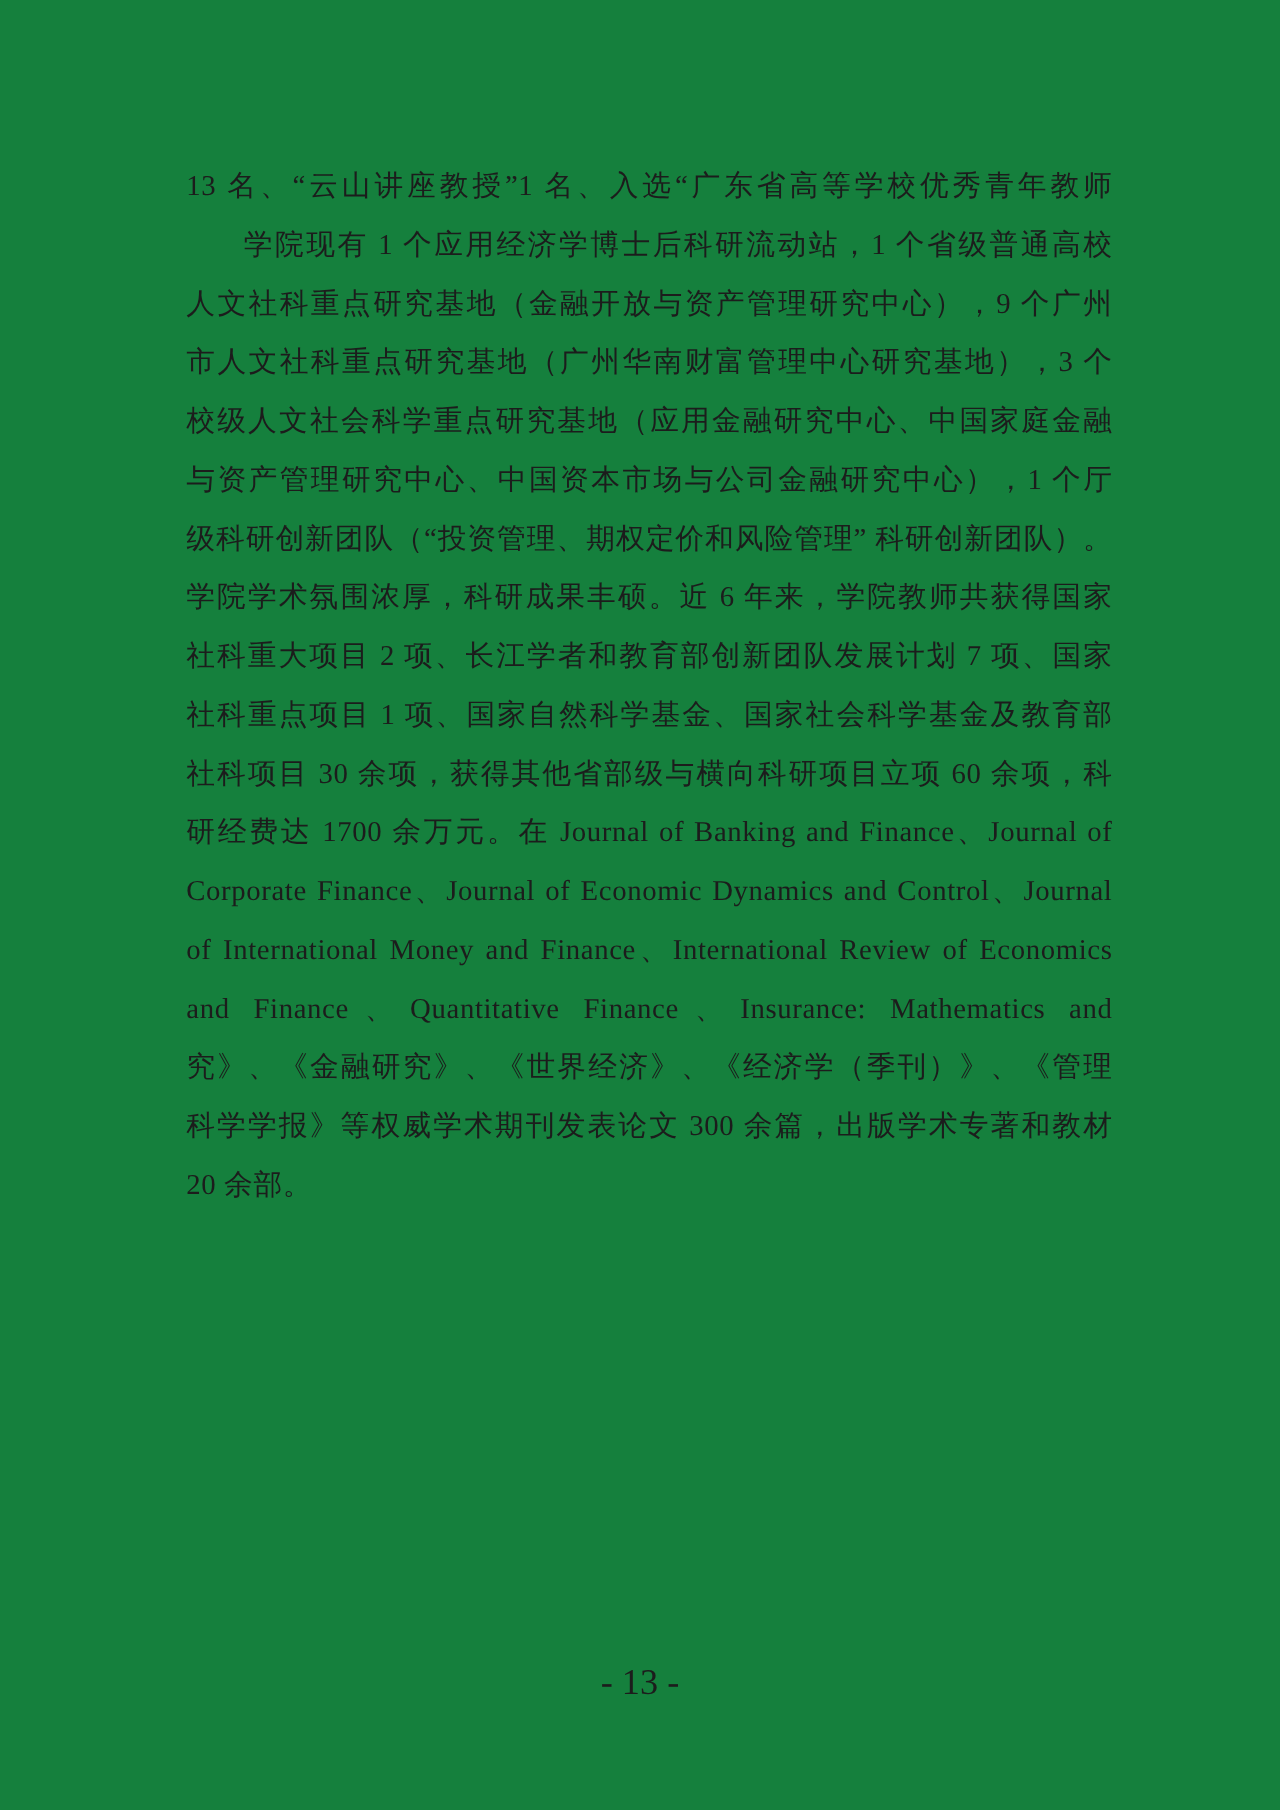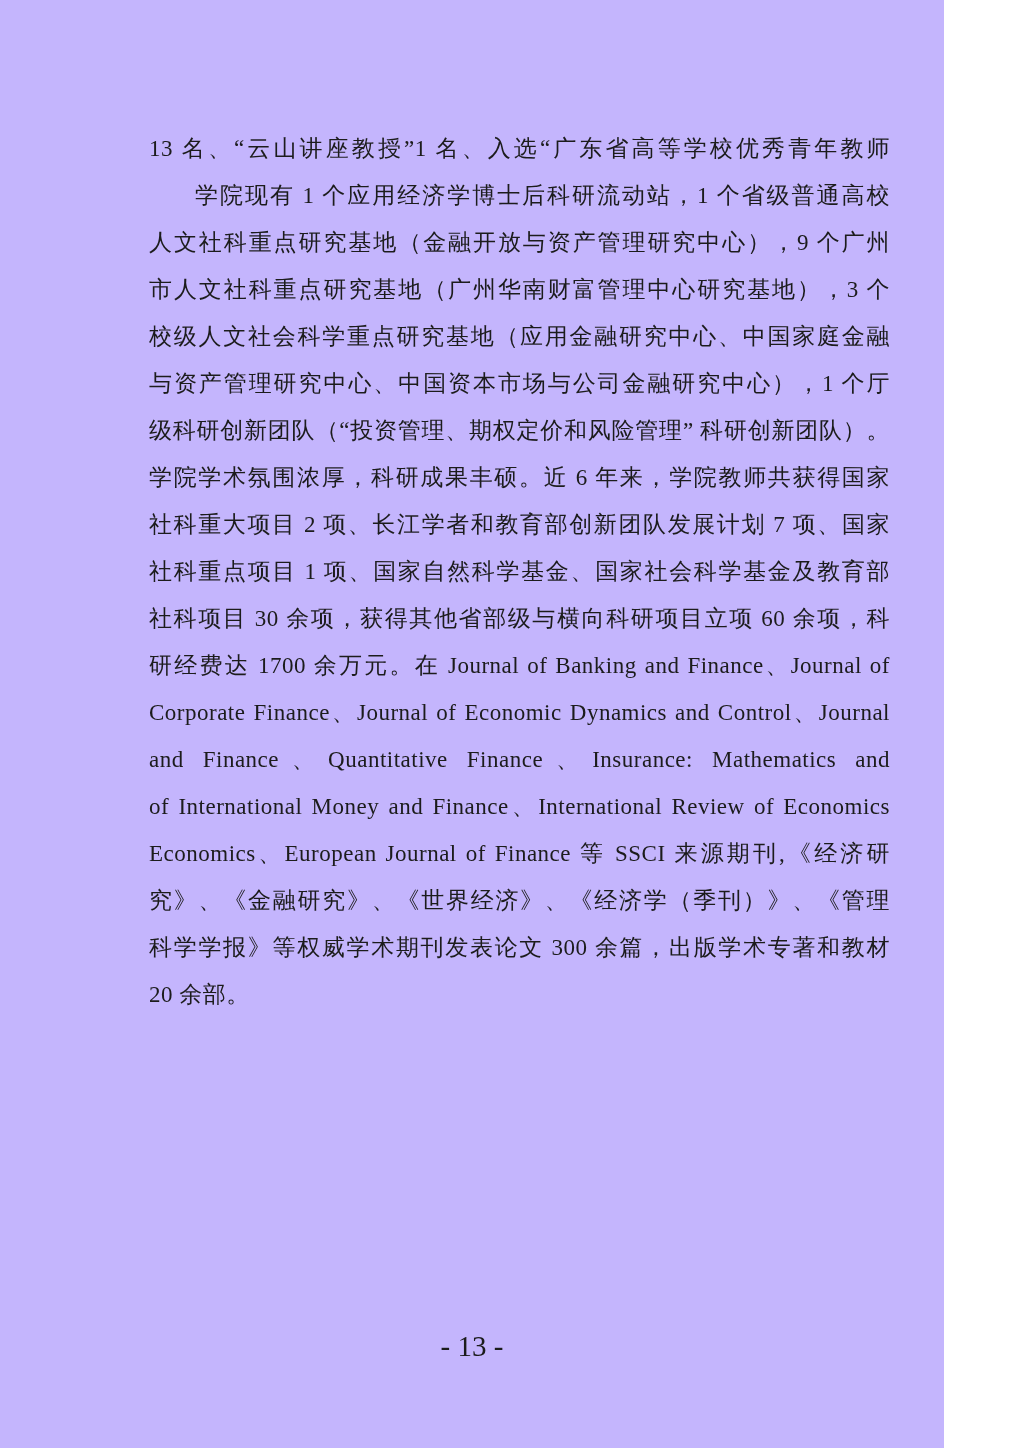--- a/index.html
+++ b/index.html
@@ -2,23 +2,23 @@
 <html><head>
 <meta charset="utf-8">
 <style>
   html, body {
     margin: 0;
     padding: 0;
     background: #ffffff;
   }
   .page {
     position: relative;
-    width: 944px;
+    width: 1024px;
     height: 1448px;
-    background: #c4b5fd;
+    background: #15803d;
     overflow: hidden;
     font-family: "Liberation Serif", "DejaVu Serif", serif;
     color: #1c1c1c;
   }
   .doc-body {
     position: absolute;
     left: 149px;
     top: 125px;
     width: 741px;
   }
@@ -62,21 +62,20 @@
       <div class="line"><span>市人文社科重点研究基地（广州华南财富管理中心研究基地），3 个</span></div>
       <div class="line"><span>校级人文社会科学重点研究基地（应用金融研究中心、中国家庭金融</span></div>
       <div class="line"><span>与资产管理研究中心、中国资本市场与公司金融研究中心），1 个厅</span></div>
       <div class="line"><span>级科研创新团队（“投资管理、期权定价和风险管理” 科研创新团队）。</span></div>
       <div class="line"><span>学院学术氛围浓厚，科研成果丰硕。近 6 年来，学院教师共获得国家</span></div>
       <div class="line"><span>社科重大项目 2 项、长江学者和教育部创新团队发展计划 7 项、国家</span></div>
       <div class="line"><span>社科重点项目 1 项、国家自然科学基金、国家社会科学基金及教育部</span></div>
       <div class="line"><span>社科项目 30 余项，获得其他省部级与横向科研项目立项 60 余项，科</span></div>
       <div class="line"><span>研经费达 1700 余万元。在 </span><span class="en-italic">Journal of Banking and Finance</span><span>、</span><span class="en-italic">Journal of</span></div>
       <div class="line"><span class="en-italic">Corporate Finance</span><span>、</span><span class="en-italic">Journal of Economic Dynamics and Control</span><span>、</span><span class="en-italic">Journal</span></div>
+      <div class="line"><span class="en-italic">of International Money and Finance</span><span>、</span><span class="en-italic">International Review of Economics</span></div>
       <div class="line"><span class="en-italic">and Finance</span><span>、</span><span class="en-italic">Quantitative Finance</span><span>、</span><span class="en-italic">Insurance: Mathematics and</span></div>
-      <div class="line"><span class="en-italic">of International Money and Finance</span><span>、</span><span class="en-italic">International Review of Economics</span></div>
-      <div class="line"><span class="en-italic">Economics</span><span>、</span><span class="en-italic">European Journal of Finance</span><span> 等 SSCI 来源期刊,《经济研</span></div>
       <div class="line"><span>究》、《金融研究》、《世界经济》、《经济学（季刊）》、《管理</span></div>
       <div class="line"><span>科学学报》等权威学术期刊发表论文 300 余篇，出版学术专著和教材</span></div>
       <div class="line para-end"><span>20 余部。</span></div>
     </div>
   <div class="footer">- 13 -</div>
 </div>
 
 </body></html>

